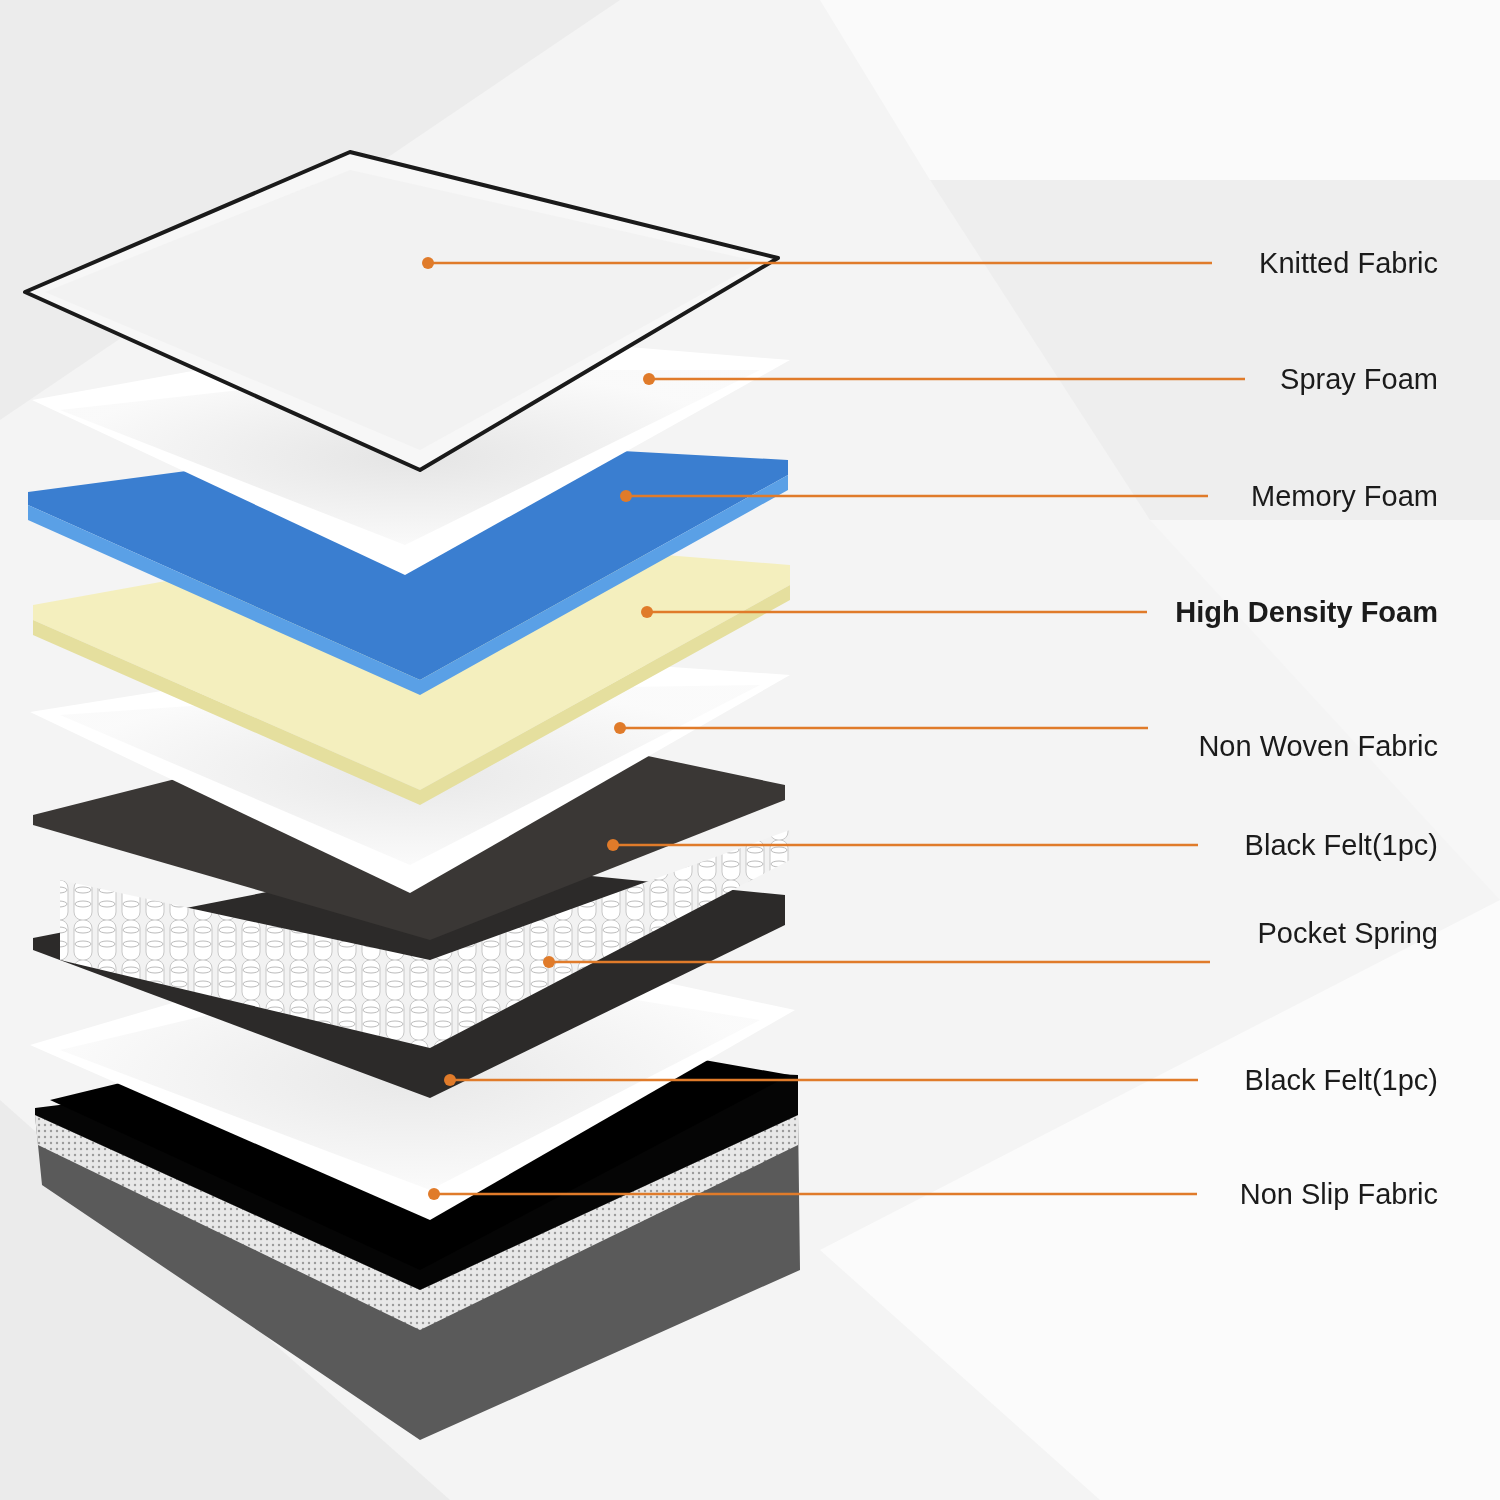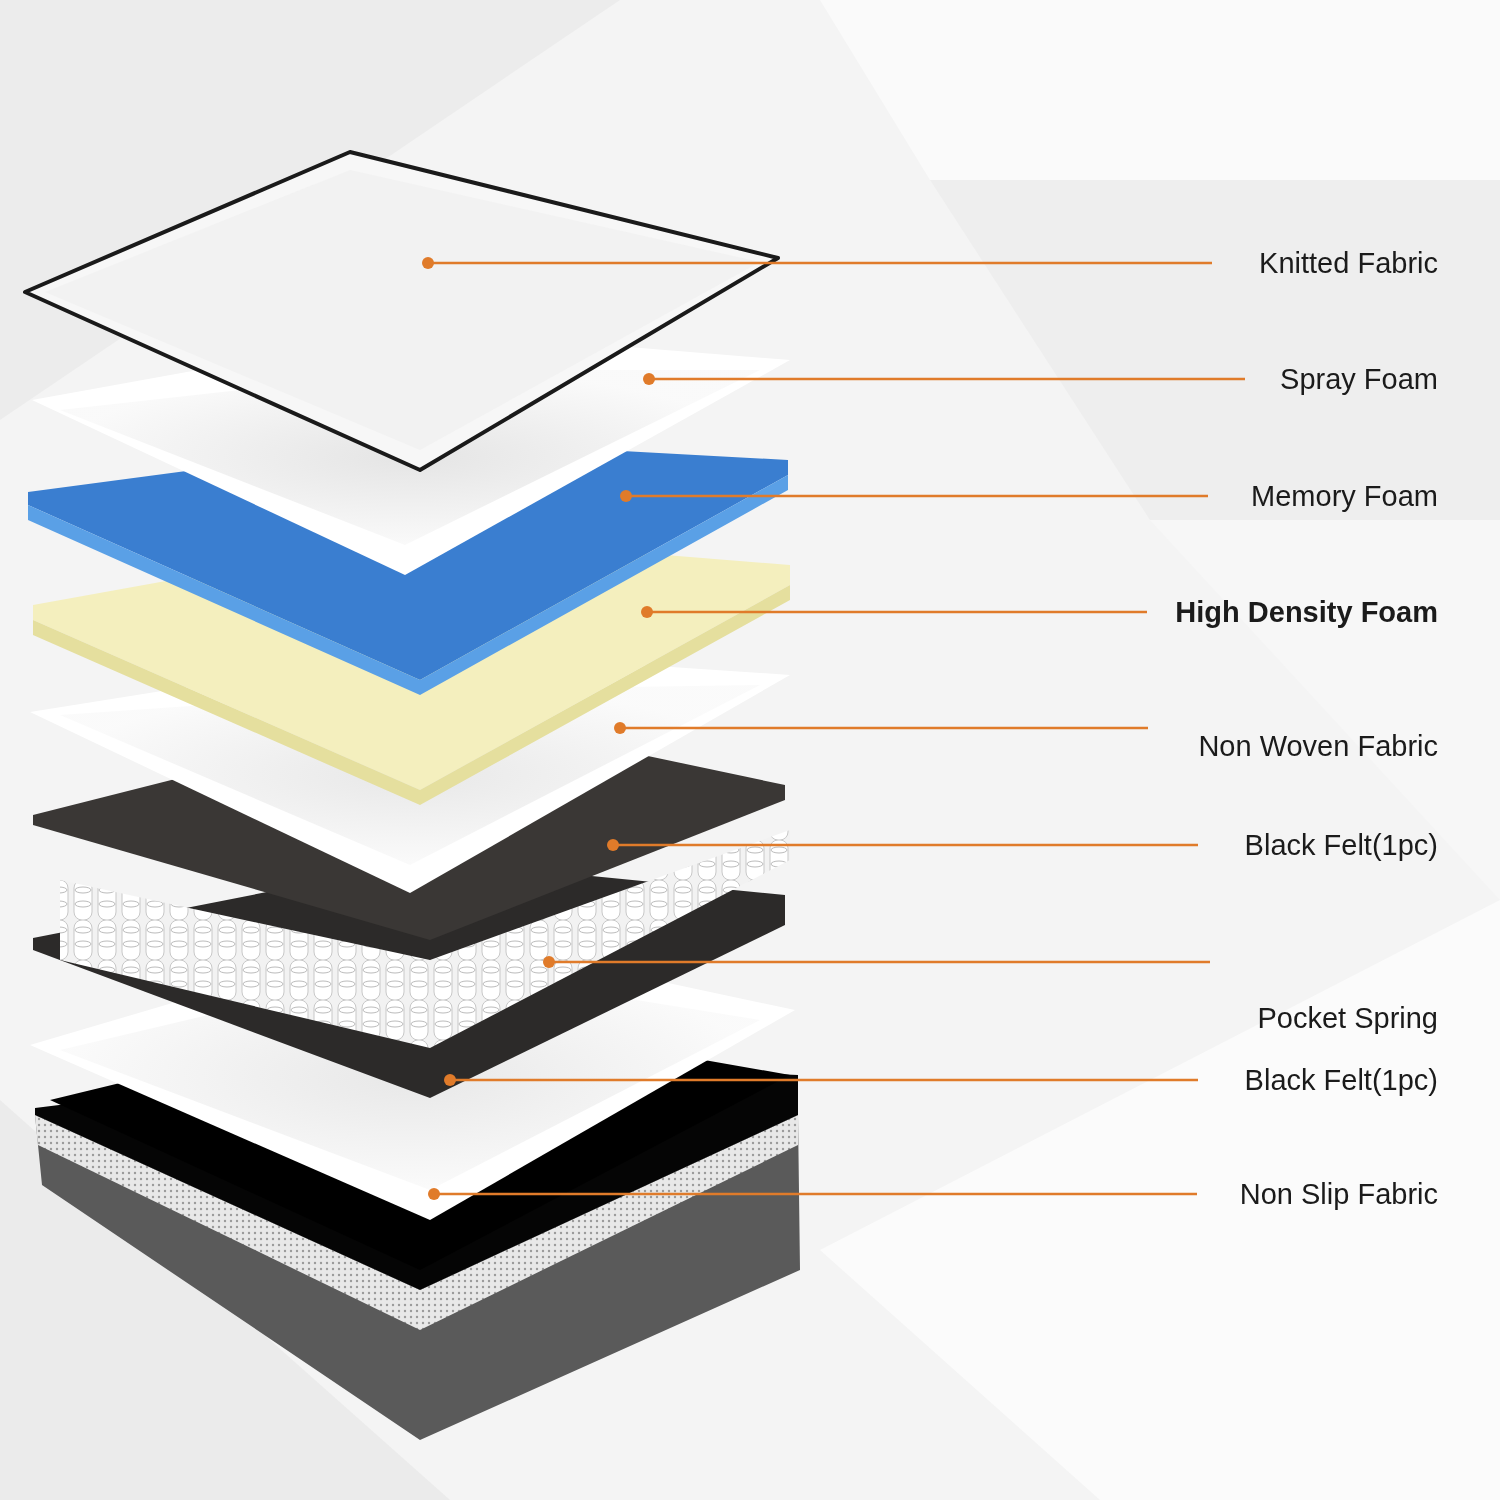--- a/index.html
+++ b/index.html
@@ -92,16 +92,16 @@
     <circle cx="434" cy="1194" r="6" fill="#e07b2a"></circle>
   </svg>
 
 <div id="labels">
     <div class="label" style="top: 263px;">Knitted Fabric</div>
     <div class="label" style="top: 379px;">Spray Foam</div>
     <div class="label" style="top: 496px; margin-left: 46px;">Memory Foam</div>
     <div class="label" style="top: 612px; font-weight: bold;">High Density Foam</div>
     <div class="label" style="top: 728px; margin-top: 18px;">Non Woven Fabric</div>
     <div class="label" style="top: 845px;">Black Felt(1pc)</div>
-    <div class="label" style="top: 1018px;">Pocket Spring</div>
+    <div class="label" style="top: 933px;">Pocket Spring</div>
     <div class="label" style="top: 1080px;">Black Felt(1pc)</div>
     <div class="label" style="top: 1194px;">Non Slip Fabric</div>
   </div>
 
 </body></html>

